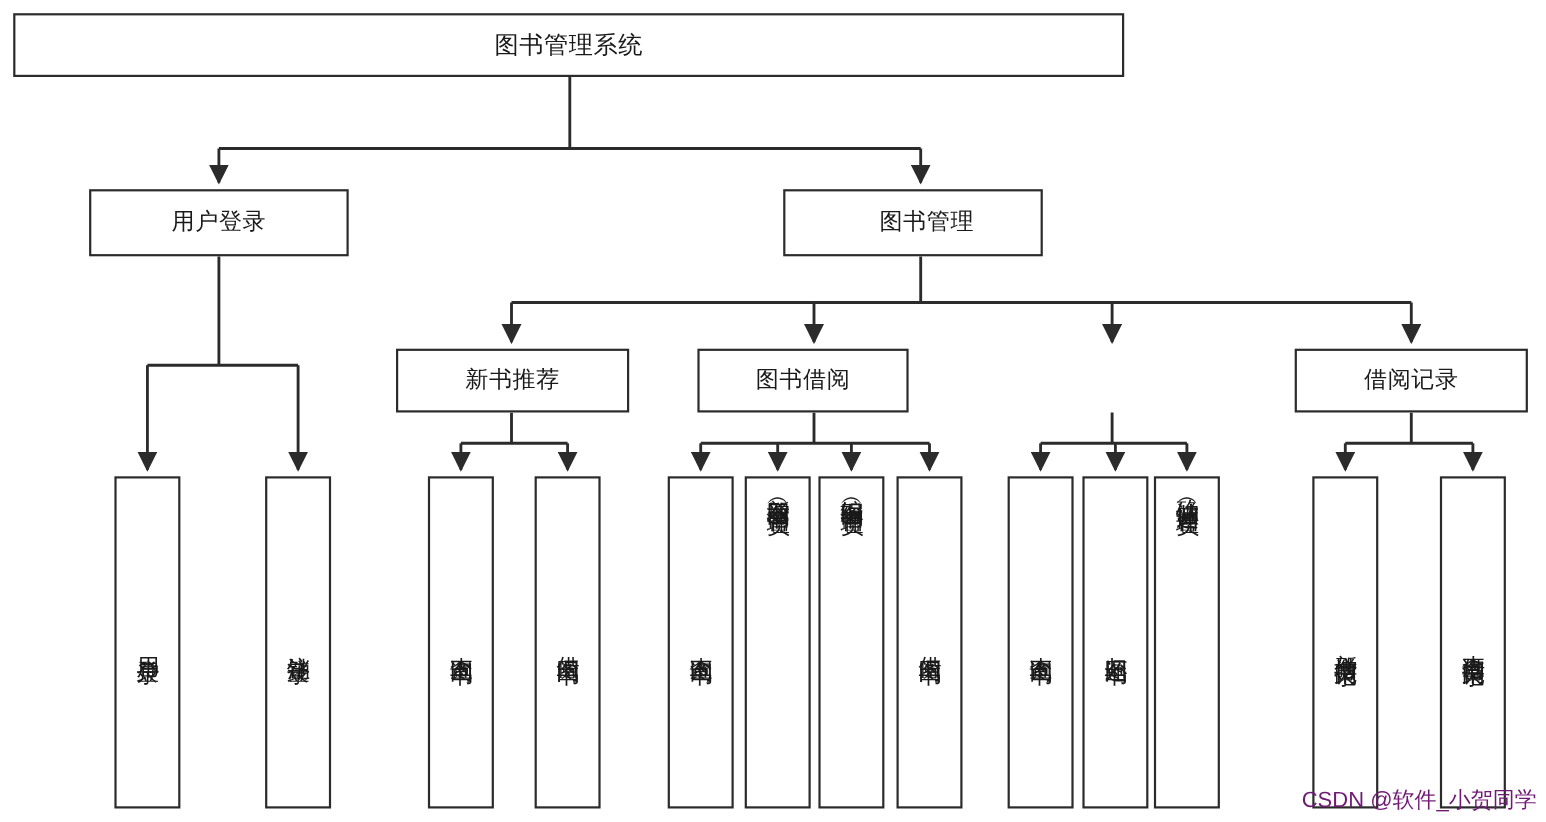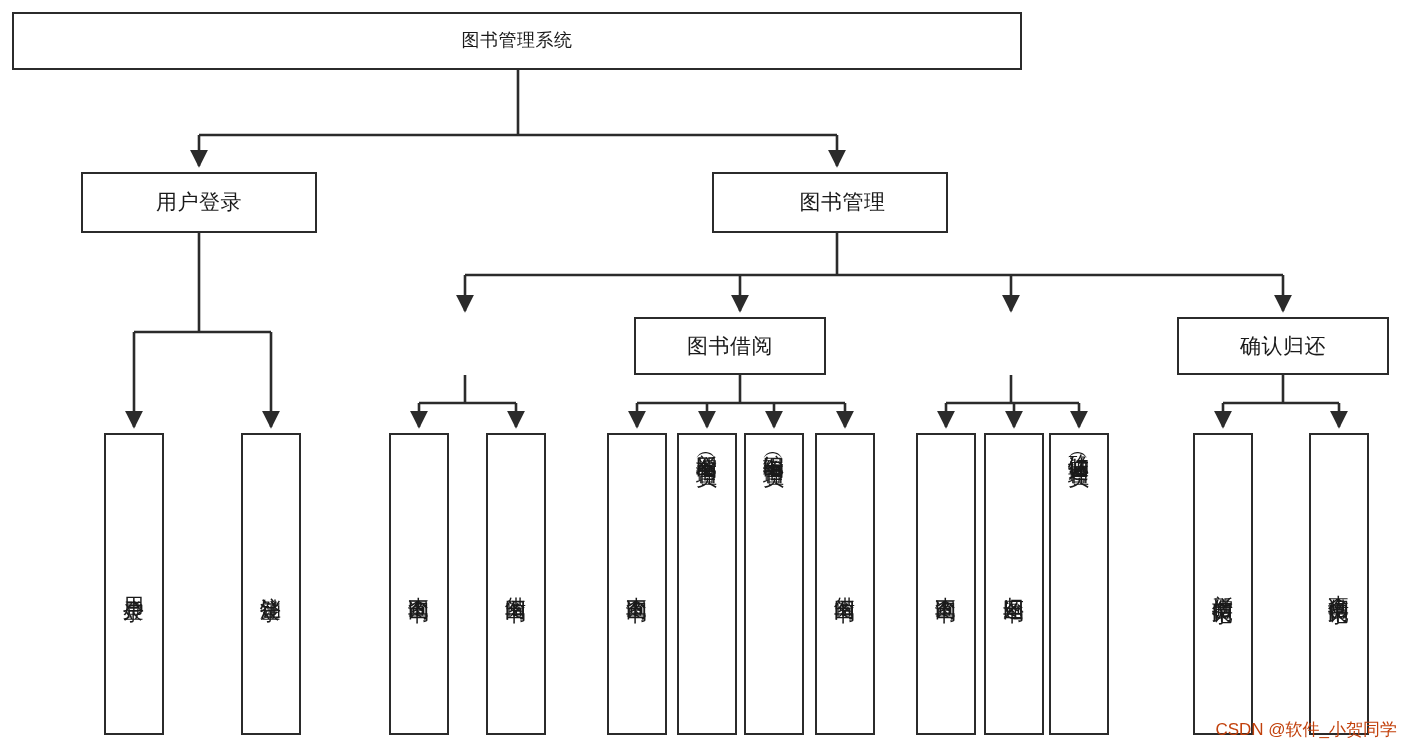--- a/index.html
+++ b/index.html
@@ -43,21 +43,21 @@
     text-align: center;
     line-height: 1.18;
     white-space: nowrap;
   }
   
   .node.horiz .label {
     font-size: 21px;
     letter-spacing: 0.5px;
   }
   .node.root .label {
-    font-size: 18px;
+    font-size: 22px;
   }
   
   .node.vert {
     align-items: flex-start;
     justify-content: center;
     padding-top: 6px;
   }
   .node.vert .label {
     writing-mode: vertical-rl;
     text-orientation: upright;
@@ -72,22 +72,22 @@
   }
   .node.vert.mid {
     align-items: center;
     padding-top: 0;
   }
   
   #watermark {
     position: absolute;
     right: 8px;
     bottom: 6px;
-    font-size: 17px;
-    color: #c2410c;
+    font-size: 20px;
+    color: #701a75;
     white-space: nowrap;
     user-select: none;
   }
 </style>
 </head>
 <body>
 
 <div id="canvas">
 
   <svg id="wires" viewBox="0 0 1405 747" xmlns="http://www.w3.org/2000/svg">
@@ -147,28 +147,31 @@
   </div>
 
   <div class="node horiz" style="left:81px; top:172px; width:236px; height:61px;">
     <span class="label">用户登录</span>
   </div>
 
   <div class="node horiz" style="left:712px; top:172px; width:236px; height:61px;padding-left:25px;">
     <span class="label">图书管理</span>
   </div>
 
+  <div class="node horiz" style="left:360px; top:317px; width:212px; height:58px;">
+    <span class="label">新书推荐</span>
+  </div>
 
   <div class="node horiz" style="left:634px; top:317px; width:192px; height:58px;">
     <span class="label">图书借阅</span>
   </div>
 
 
   <div class="node horiz" style="left:1177px; top:317px; width:212px; height:58px;">
-    <span class="label">确认归还</span>
+    <span class="label">借阅记录</span>
   </div>
 
   <div class="node vert mid" style="left:104px; top:433px; width:60px; height:302px;">
     <span class="label">用户登录</span>
   </div>
 
   <div class="node vert mid" style="left:241px; top:433px; width:60px; height:302px;">
     <span class="label">注销登录</span>
   </div>
 

